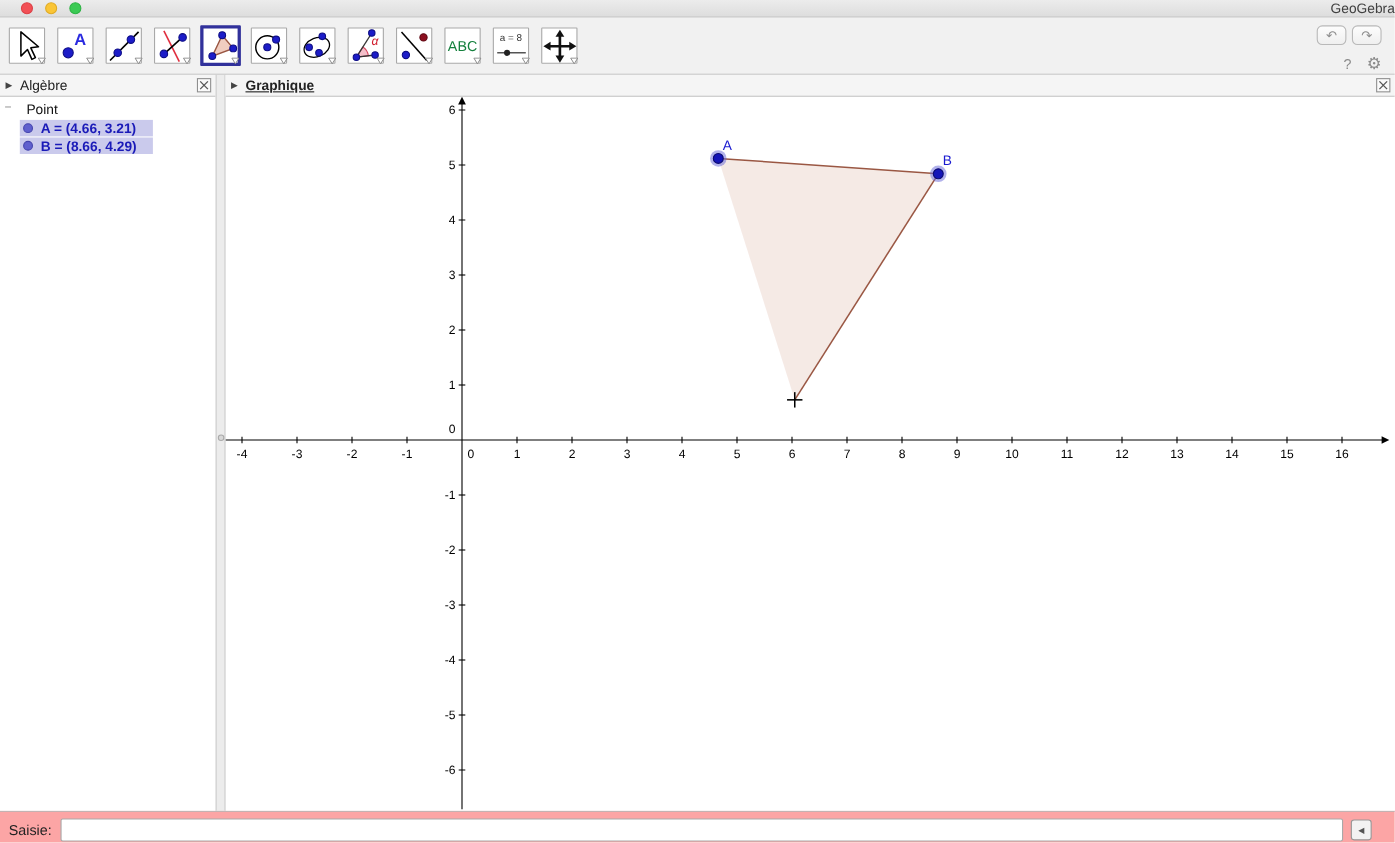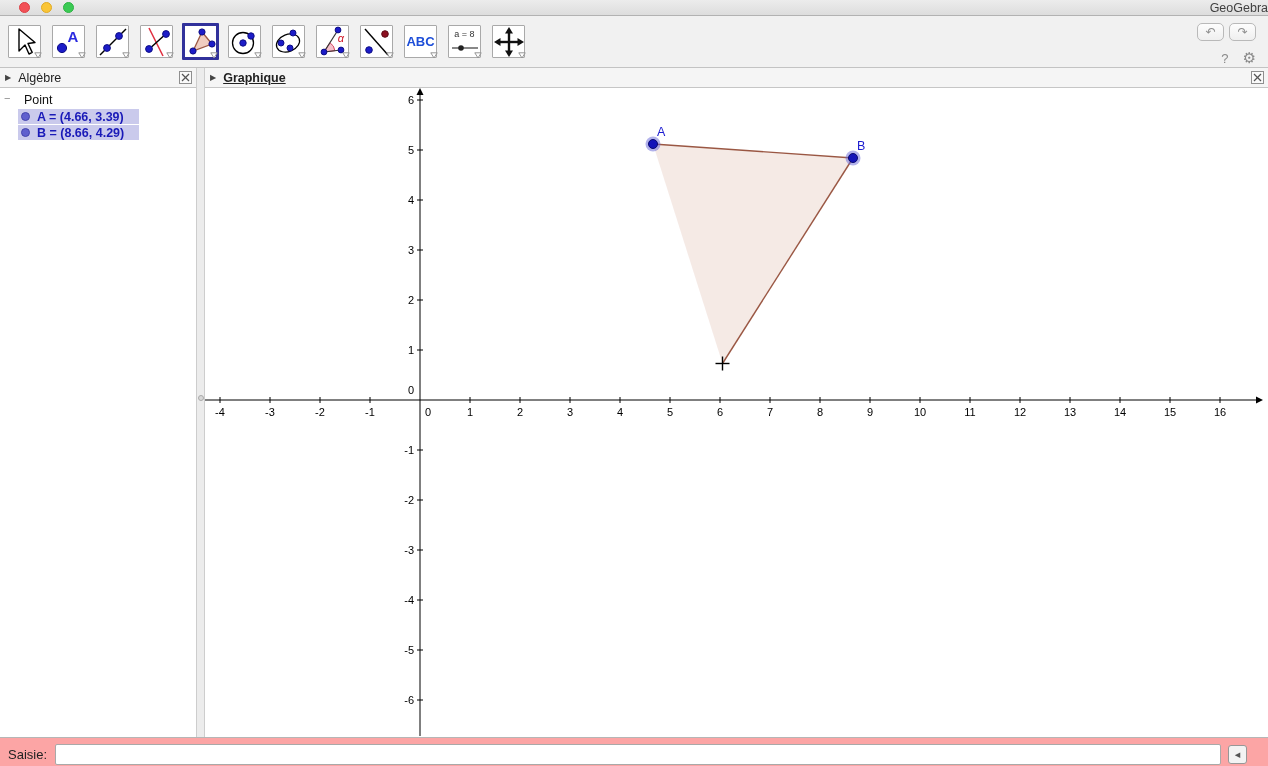--- a/index.html
+++ b/index.html
@@ -17,21 +17,21 @@
   .tl.green  { left:63px; background:#3bca54; border:1px solid #2eb344; }
 
   
   .toolbar { position:relative; height:52px; background:#f1f1f1; border-bottom:1px solid #c3c3c3; }
   .tools { position:absolute; left:8px; top:9px; display:flex; gap:11px; }
   .tool { position:relative; width:33px; height:33px; background:#fff; border:1px solid #a9a9a9;
           border-radius:1px; cursor:pointer; display:flex; align-items:center; justify-content:center; }
   .tool.selected { border:3px solid #31319b; width:37px; height:37px; margin:-2px; }
   .tool svg { display:block; }
   .dd { position:absolute; right:-2px; bottom:-2px; }
-  .abc-txt { font-size:13px; font-weight:bold; color:#1d4ed8; letter-spacing:0; }
+  .abc-txt { font-size:13px; font-weight:normal; color:#15803d; letter-spacing:0; }
   .slider-ico { position:relative; width:28px; height:26px; }
   .slider-txt { position:absolute; top:0px; left:0; right:0; text-align:center; font-size:9px; color:#333; }
   .slider-ico svg { position:absolute; bottom:2px; left:0; }
   .alpha-txt { position:absolute; right:4px; top:6px; color:#d01a2a; font-size:11px; font-style:italic; }
 
   .undo-redo { position:absolute; top:7px; right:12px; display:flex; gap:5px; }
   .ur-btn { width:27px; height:18px; border:1px solid #b9b9b9; border-radius:5px;
             background:linear-gradient(#fdfdfd,#efefef); color:#8e8e8e; font-size:12px;
             display:flex; align-items:center; justify-content:center; cursor:pointer; }
   .help-gear { position:absolute; top:33px; right:12px; display:flex; gap:14px; align-items:center; }
@@ -305,21 +305,21 @@
         </svg>
       </span>
     </div>
     <div class="alg-body">
       <div class="alg-group-row">
         <span class="collapse">−</span>
         <span class="group-label">Point</span>
       </div>
       <div class="alg-item">
         <span class="alg-dot"></span>
-        <span class="alg-label">A = (4.66, 3.39)</span>
+        <span class="alg-label">A = (4.66, 3.21)</span>
       </div>
       <div class="alg-item">
         <span class="alg-dot"></span>
         <span class="alg-label">B = (8.66, 4.29)</span>
       </div>
     </div>
   </div>
 
   <div class="splitter">
     <span class="split-handle"></span>

